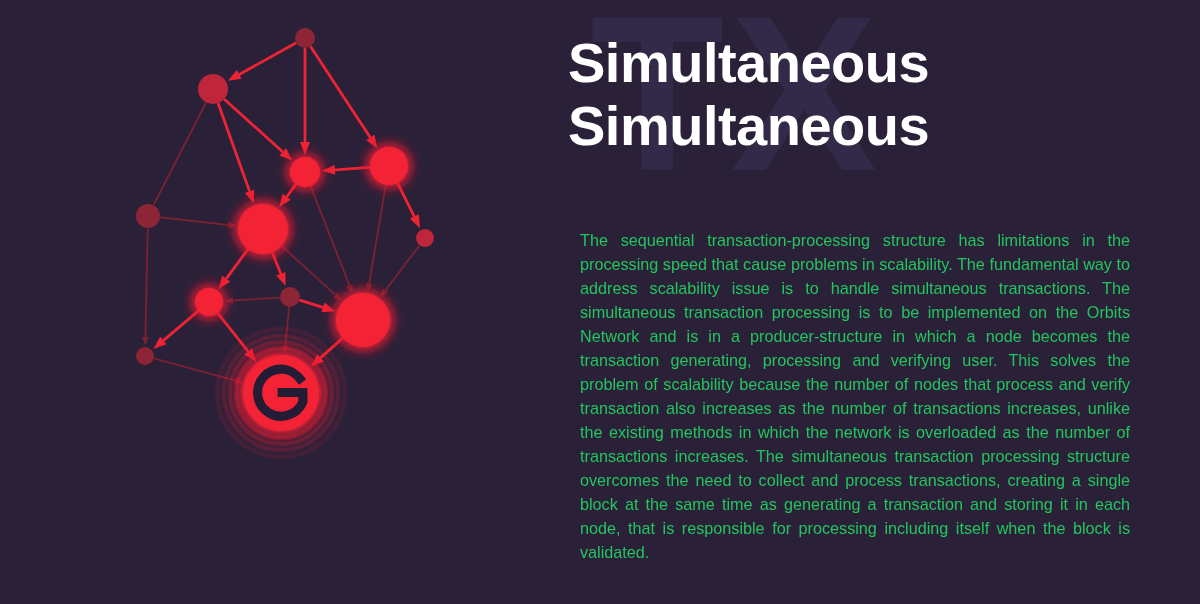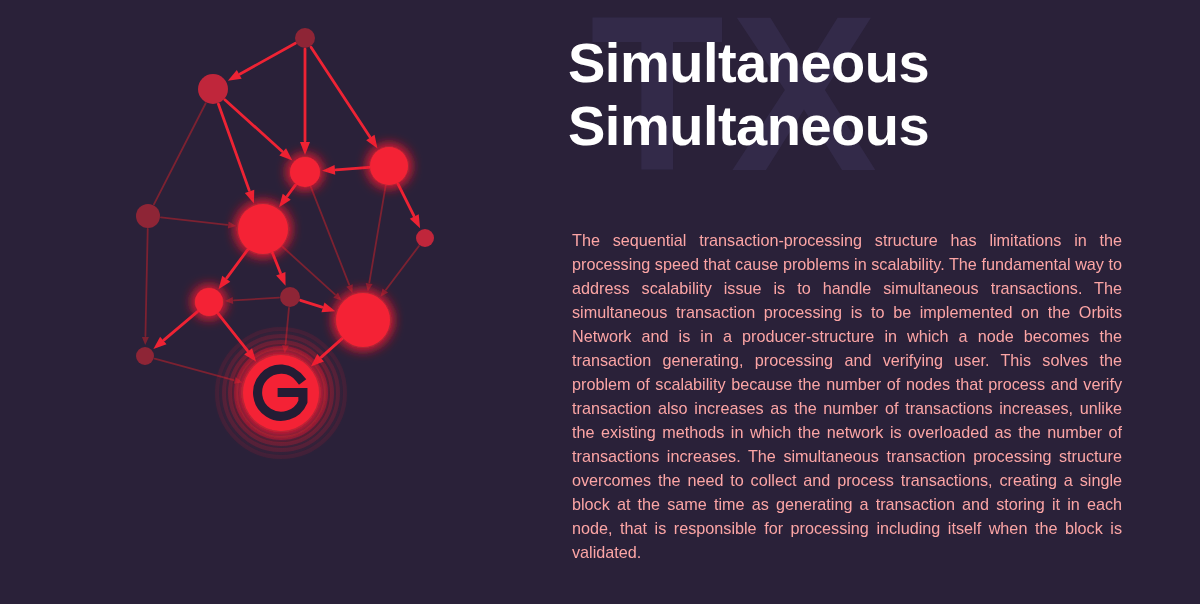--- a/index.html
+++ b/index.html
@@ -70,25 +70,25 @@
     font-size: 56px;
     font-weight: 700;
     line-height: 1.12;
     letter-spacing: -0.5px;
   }
   #page-title .tline {
     display: block;
   }
   #body-copy {
     position: absolute;
-    left: 12px;
+    left: 20px;
     top: 212px;
     width: 550px;
     margin: 0;
-    color: #fca5a5;
+    color: #22c55e;
     font-size: 16.2px;
     line-height: 24px;
     text-align: justify;
     text-justify: inter-word;
   }
 </style>
 </head>
 <body>
 
 <div id="slide">

